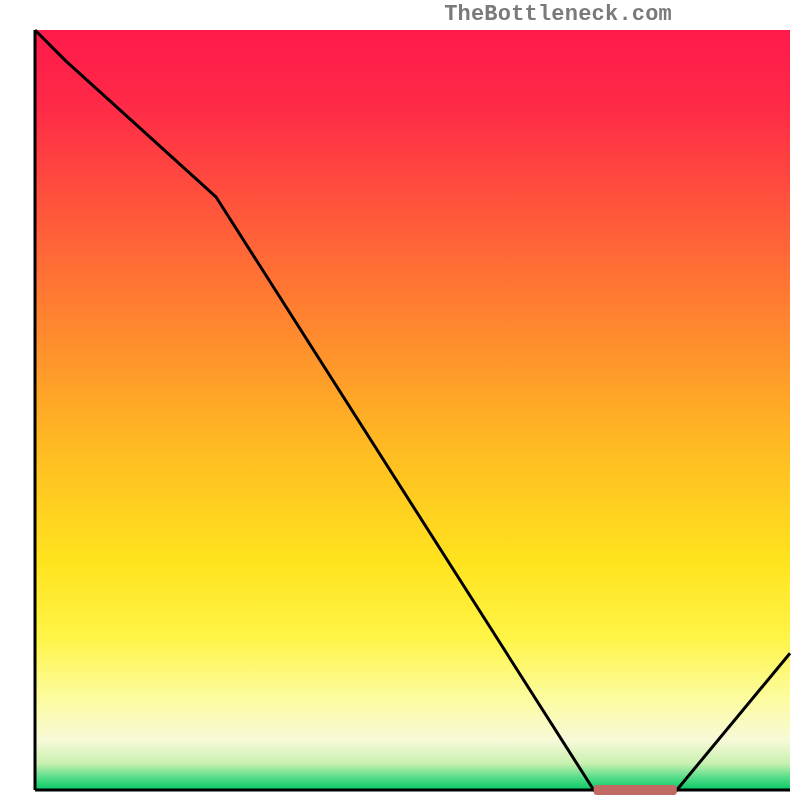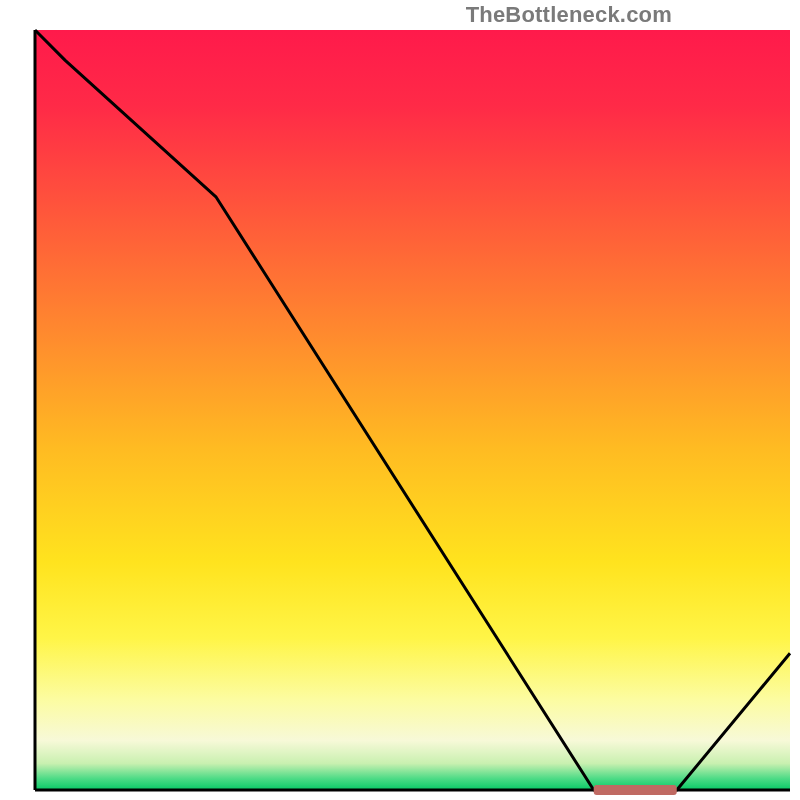--- a/index.html
+++ b/index.html
@@ -8,20 +8,21 @@
     width: 800px;
     height: 800px;
     overflow: hidden;
     background: #fff;
     font-family: Arial, Helvetica, sans-serif;
   }
   .wrap {
     position: relative;
     width: 680px;
     height: 800px;
+    font-family: Liberation Mono, monospace;
   }
   .attribution {
     position: absolute;
     top: 2px;
     right: 8px;
     font-size: 22px;
     font-weight: 600;
     color: #7a7a7a;
     letter-spacing: 0.2px;
   }

